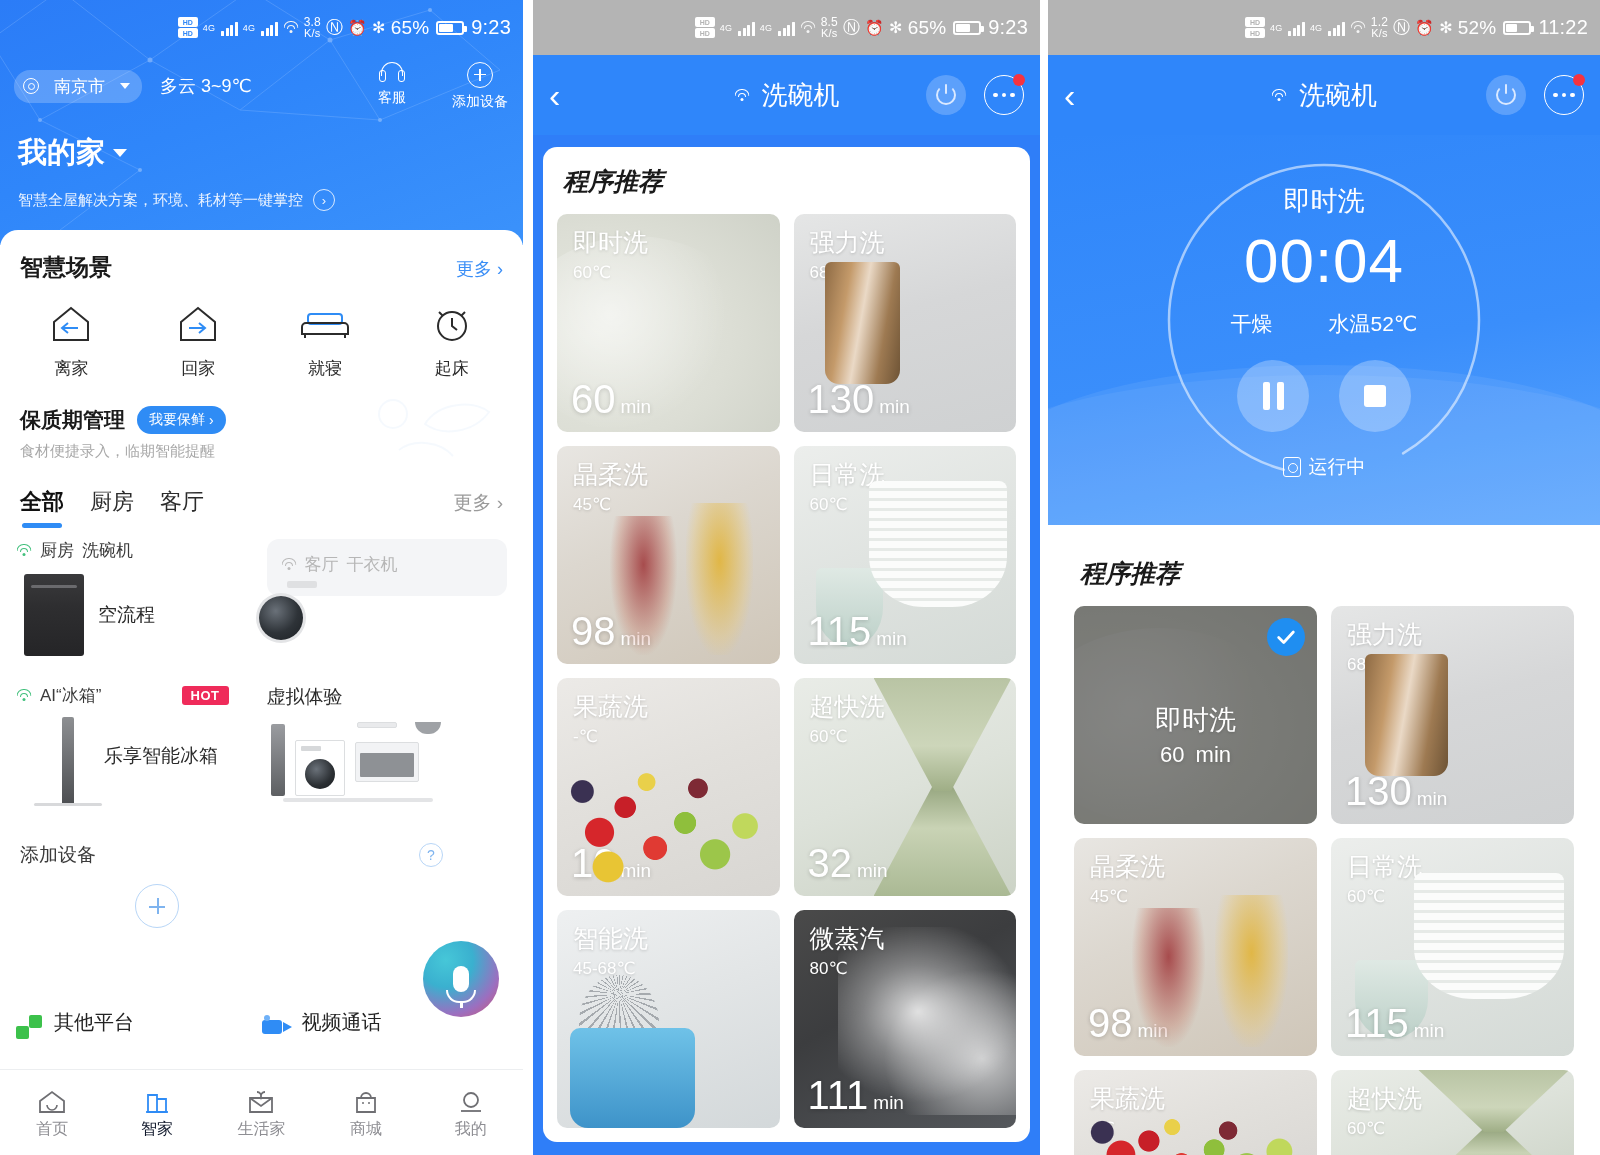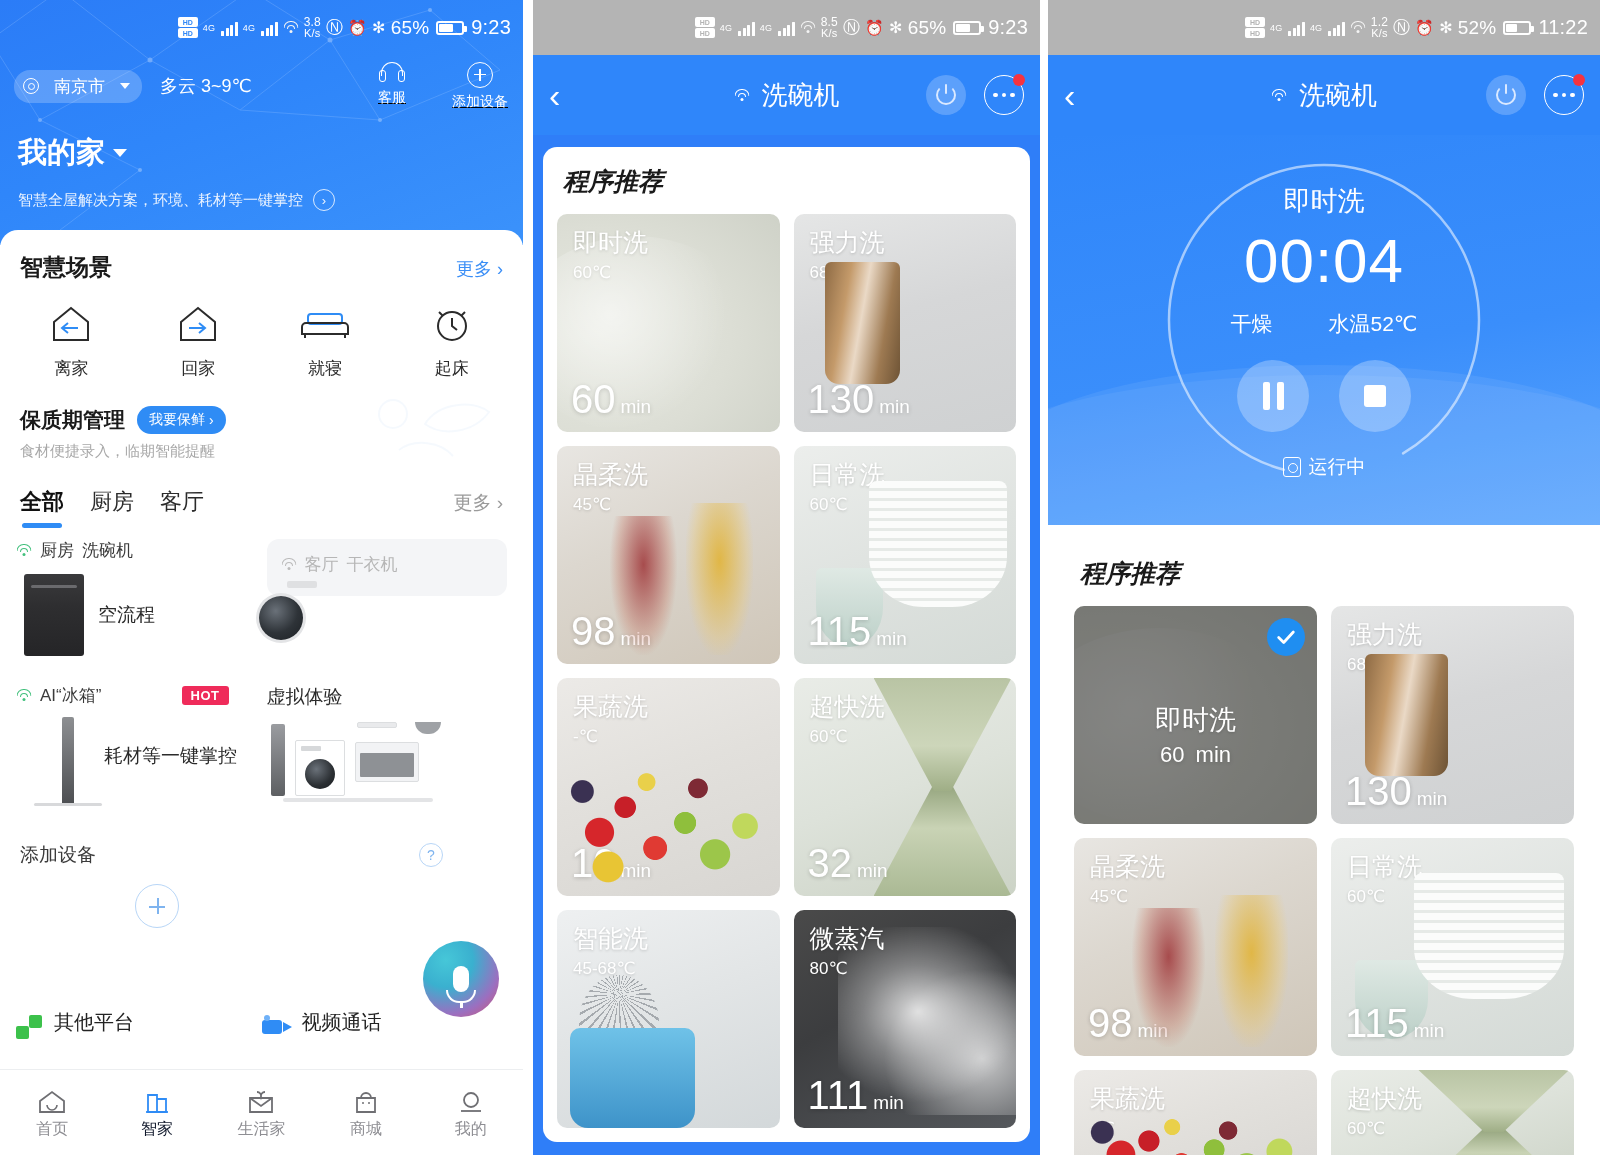--- a/index.html
+++ b/index.html
@@ -67,21 +67,21 @@
     display:flex; align-items:center; gap:15px; background:rgba(255,255,255,.22);
     border-radius:16px; padding:5px 12px 5px 9px; color:#fff; font-size:17px;
   }
   .pin {
     width:16px;height:16px;border:1.6px solid #fff;border-radius:50% 50% 50% 50%;
     position:relative; display:inline-block;
   }
   .pin::after{content:"";position:absolute;left:4.2px;top:4.2px;width:5px;height:5px;border:1.4px solid #fff;border-radius:50%;}
   .caret { width:0;height:0;border-left:5px solid transparent;border-right:5px solid transparent;border-top:6px solid #fff;}
   .weather { color:#fff; font-size:18px; margin-left:18px; }
-  .hero-actions { margin-left:auto; display:flex; gap:30px;text-decoration:underline; }
+  .hero-actions { margin-left:auto; display:flex; gap:30px; }
   .hero-act { color:#fff; text-align:center; font-size:14px; width:58px; }
   .hero-act .ico { display:block; margin:0 auto 5px; }
   .circ-plus { width:26px;height:26px;border:1.8px solid #fff;border-radius:50%;position:relative;}
   .circ-plus::before,.circ-plus::after{content:"";position:absolute;background:#fff;}
   .circ-plus::before{left:6px;right:6px;top:11.2px;height:1.8px;}
   .circ-plus::after{top:6px;bottom:6px;left:11.2px;width:1.8px;}
   .headset { width:28px;height:22px;position:relative;}
   .headset::before{content:"";position:absolute;left:3px;right:3px;top:0;height:13px;border:1.8px solid #fff;border-bottom:none;border-radius:13px 13px 0 0;}
   .headset .e{position:absolute;top:8px;width:7px;height:12px;border:1.8px solid #fff;border-radius:3px;}
   .headset .e.l{left:1px;} .headset .e.r{right:1px;}
@@ -511,21 +511,21 @@
             <span class="wifi-ico">
                 <i class="a"></i>
                 <i class="b"></i>
                 <i class="c"></i>
               </span>
             <span>AI“冰箱”</span>
             <span style="margin-left:auto;margin-right:28px;" class="hot-badge">HOT</span>
           </div>
           <div style="display:flex;align-items:center;">
             <span class="fridge-img"></span>
-            <span class="dev-name" style="margin-left:30px;">耗材等一键掌控</span>
+            <span class="dev-name" style="margin-left:30px;">乐享智能冰箱</span>
           </div>
         </div>
         <div class="dev-col">
           <div class="dev-head">
             <span class="dev-name">虚拟体验</span>
           </div>
           <div class="virtual-img">
             <span class="vi-box vi-fr"></span>
             <span class="vi-box vi-wm">
                 <b></b>

